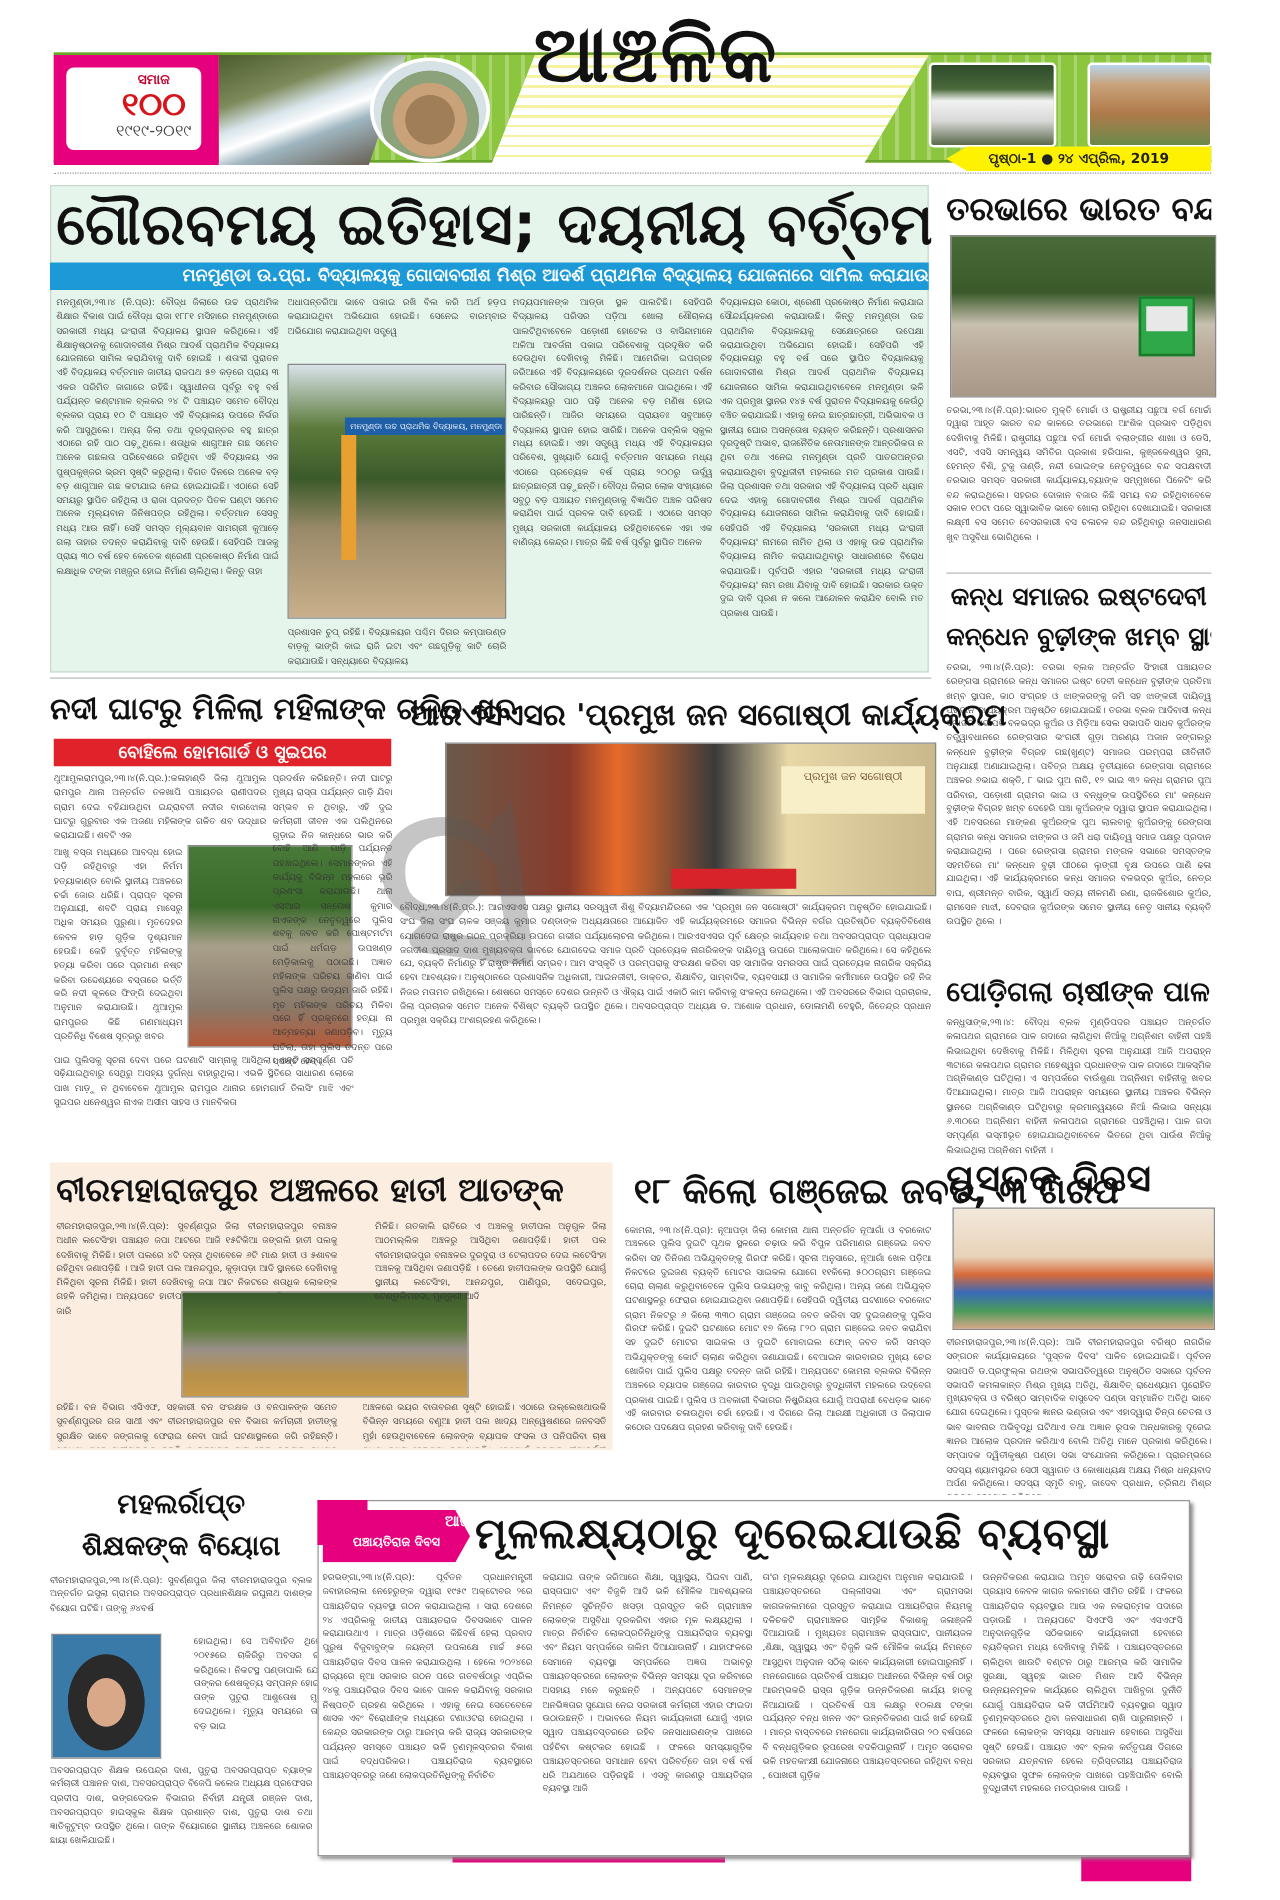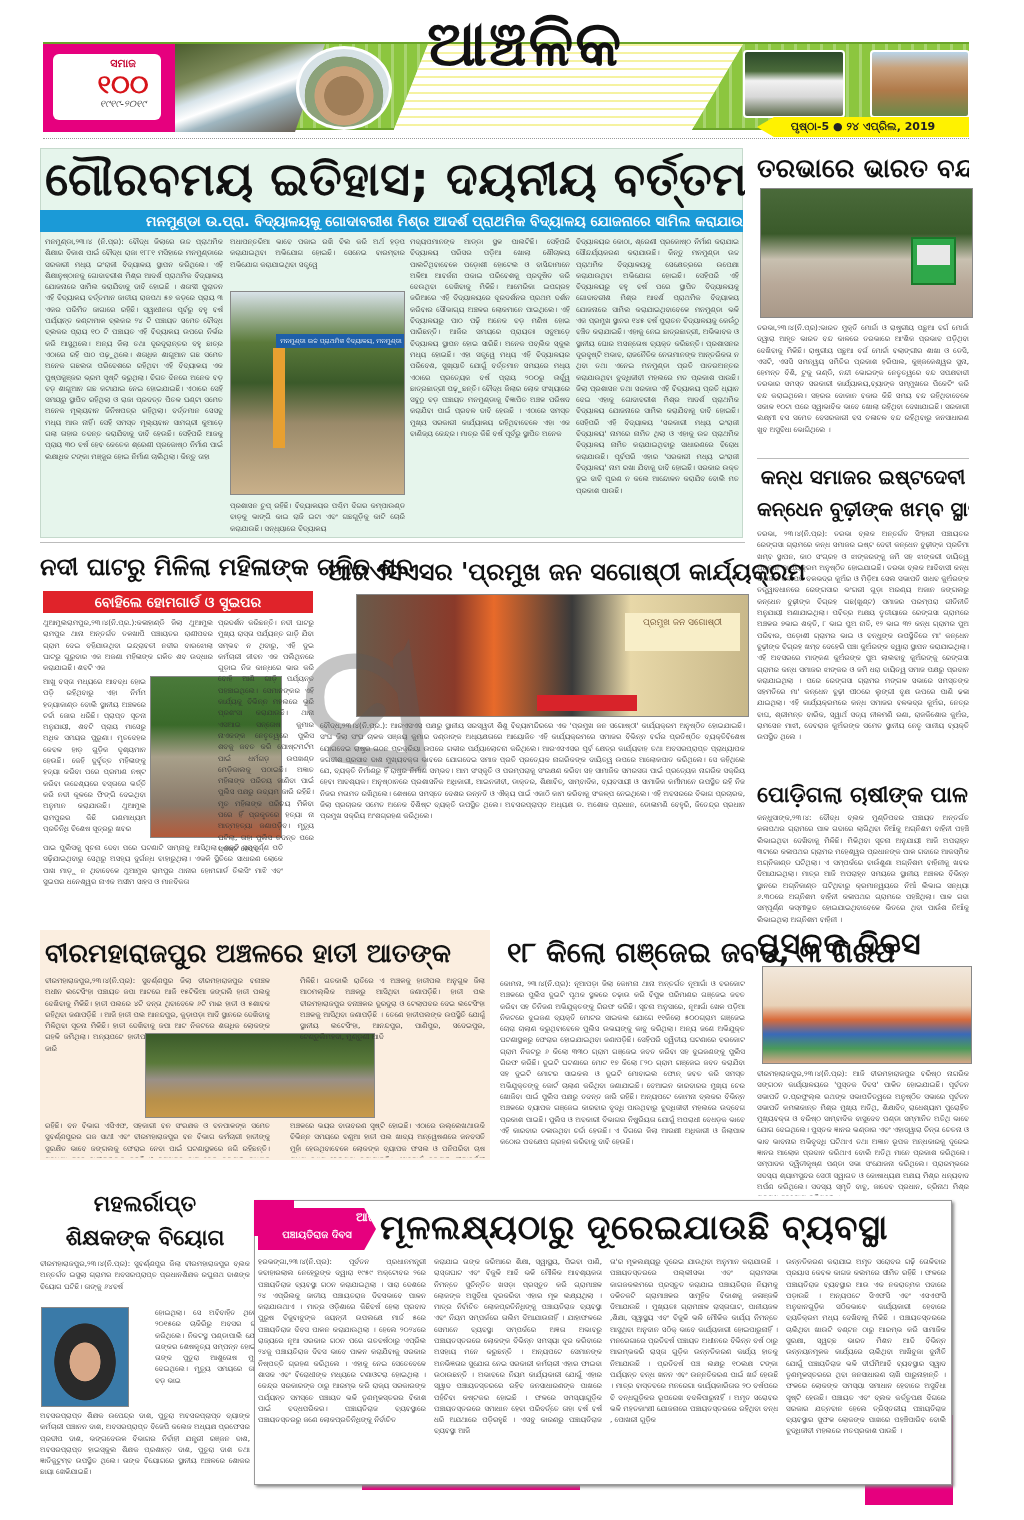--- a/index.html
+++ b/index.html
@@ -9,21 +9,21 @@
   .photo { border: 1px solid #888; overflow: hidden; position: absolute; }
   .headline { font-family: "DejaVu Sans", sans-serif; color: #111; white-space: nowrap; overflow: hidden; }
 
   
   #masthead { left: 43px; top: 42px; width: 926px; height: 88px; background: #8cc63f; border-top: 2px solid #6aa42a; border-bottom: 2px solid #6aa42a; }
   #masthead .stripes { position:absolute; inset:0; background: repeating-linear-gradient(90deg, rgba(255,255,255,0) 0 10px, rgba(255,255,255,0.25) 10px 13px); }
   #logo-box { left: 0; top: 0; width: 132px; height: 88px; background: #e6007e; }
   #logo-inner { left: 10px; top: 10px; width: 108px; height: 66px; background: #fff; border-radius: 6px; text-align:center;padding-left:32px; }
   #logo-top { font-size: 11px; color:#c4002f; font-weight:bold; margin-top:3px; }
   #logo-num { font-size: 26px; color:#d7141a; font-weight:bold; line-height:28px; }
-  #logo-years { font-size: 10px; color:#444;font-style:italic; }
+  #logo-years { font-size: 13px; color:#444; }
   #waterfall { left: 132px; top: 0; width: 150px; height: 88px; background: linear-gradient(160deg, #4b5d2e 0%, #7d8a5a 30%, #d8e4ea 45%, #ffffff 55%, #9fb6c0 65%, #5a4a3a 100%); clip-path: polygon(0 0, 100% 0, 80% 100%, 0 100%); }
   #temple-circle { left: 253px; top: 2px; width: 96px; height: 84px; border-radius: 50%; border: 3px solid #fff; background: radial-gradient(circle at 50% 60%, #a07e58 0 30%, #c9a27a 31% 45%, #8ca27a 46% 60%, #d7e2e6 61%); }
   #title-band { left: 350px; top: 0; width: 350px; height: 88px; background: #fff; clip-path: polygon(10% 0, 100% 0, 85% 100%, 0 100%); }
   #title-band .lines { position:absolute; inset:0; background: repeating-linear-gradient(0deg, #fff 0 6px, #f3ef8a 6px 8px); opacity:0.8; }
   #section-title { left: 345px; top: 6px; width: 360px; text-align:center; font-size: 62px; font-weight: bold; color: #111; line-height: 76px; letter-spacing: 2px; }
   #photo-temple2 { left: 700px; top: 6px; width: 102px; height: 68px; background: linear-gradient(180deg, #2d4a2a 0%, #4a6a3a 30%, #f2f2f2 45%, #d8d8d8 70%, #5a6a4a 100%); border: 2px solid #fff; border-radius: 4px; }
   #photo-palace { left: 827px; top: 6px; width: 100px; height: 68px; background: linear-gradient(180deg, #b8d4ea 0%, #c9a27a 25%, #b07a4a 60%, #6a8a4a 100%); border: 2px solid #fff; border-radius: 4px; }
   #page-date { left: 757px; top: 117px; width: 212px; height: 20px; background: #fff200; clip-path: polygon(8% 0, 100% 0, 100% 100%, 8% 100%, 0 50%); font-size: 11px; color:#222; text-align:center; line-height:20px; font-weight:bold; }
   #dotted-line { left: 43px; top: 138px; width: 926px; border-top: 1px dotted #999; }
 
@@ -94,21 +94,21 @@
   <div id="waterfall" class="abs"></div>
   <div id="temple-circle" class="abs"></div>
   <div id="title-band" class="abs">
       <div class="lines"></div>
     </div>
   <div id="photo-temple2" class="abs"></div>
   <div id="photo-palace" class="abs"></div>
 </div>
 <div id="section-title" class="abs headline">ଆଞ୍ଚଳିକ</div>
 <div id="page-date" class="abs">
-  <span>ପୃଷ୍ଠା-5</span>
+  <span>ପୃଷ୍ଠା-1</span>
   <span> ● </span>
   <span>୨୪ ଏପ୍ରିଲ, 2019</span>
 </div>
 <div id="dotted-line" class="abs"></div>
 
 <div id="main-article" class="abs"></div>
 <div id="main-headline" class="abs headline">ଗୌରବମୟ ଇତିହାସ; ଦୟନୀୟ ବର୍ତ୍ତମାନ</div>
 <div id="main-subhead" class="abs">ମନମୁଣ୍ଡା ଉ.ପ୍ରା. ବିଦ୍ୟାଳୟକୁ ଗୋଦାବରୀଶ ମିଶ୍ର ଆଦର୍ଶ ପ୍ରାଥମିକ ବିଦ୍ୟାଳୟ ଯୋଜନାରେ ସାମିଲ କରାଯାଉ</div>
 <div class="abs body-text" style="left:45px;top:236px;width:178px;height:298px;">ମନମୁଣ୍ଡା,୨୩।୪ (ନି.ପ୍ର): ବୌଦ୍ଧ ଜିଲାରେ ଉଚ୍ଚ ପ୍ରାଥମିକ ଶିକ୍ଷାର ବିକାଶ ପାଇଁ ବୌଦ୍ଧ ରାଜା ୧୮୮୧ ମସିହାରେ ମନମୁଣ୍ଡାରେ ସରକାରୀ ମଧ୍ୟ ଇଂରାଜୀ ବିଦ୍ୟାଳୟ ସ୍ଥାପନ କରିଥିଲେ। ଏହି ଶିକ୍ଷାନୁଷ୍ଠାନକୁ ଗୋଦାବରୀଶ ମିଶ୍ର ଆଦର୍ଶ ପ୍ରାଥମିକ ବିଦ୍ୟାଳୟ ଯୋଜନାରେ ସାମିଲ କରାଯିବାକୁ ଦାବି ହୋଇଛି । ଶତାବ୍ଦୀ ପୁରାତନ ଏହି ବିଦ୍ୟାଳୟ ବର୍ତ୍ତମାନ ଜାତୀୟ ରାଜପଥ ୫୭ କଡ଼ରେ ପ୍ରାୟ ୩ ଏକର ପରିମିତ ଜାଗାରେ ରହିଛି। ସ୍ୱାଧୀନତା ପୂର୍ବରୁ ବହୁ ବର୍ଷ ପର୍ଯ୍ୟନ୍ତ କଣ୍ଟାମାଳ ବ୍ଲକର ୨୪ ଟି ପଞ୍ଚାୟତ ସମେତ ବୌଦ୍ଧ ବ୍ଲକର ପ୍ରାୟ ୧୦ ଟି ପଞ୍ଚାୟତ ଏହି ବିଦ୍ୟାଳୟ ଉପରେ ନିର୍ଭର କରି ଆସୁଥିଲେ। ଅନ୍ୟ ଜିଲା ତଥା ଦୂରଦୂରାନ୍ତର ବହୁ ଛାତ୍ର ଏଠାରେ ରହି ପାଠ ପଢ଼ୁଥିଲେ। ଶତାଧିକ ଶାଗୁଆନ ଗଛ ସମେତ ଅନେକ ଗଛଲତା ପରିବେଶରେ ରହିଥିବା ଏହି ବିଦ୍ୟାଳୟ ଏକ ପୁଷ୍ପକୁଞ୍ଜର ଭ୍ରମ ସୃଷ୍ଟି କରୁଥିଲା। ବିଗତ ଦିନରେ ଅନେକ ବଡ଼ ବଡ଼ ଶାଗୁଆନ ଗଛ କଟାଯାଇ ନେଇ ହୋଇଯାଇଛି। ଏଠାରେ ସେହି ସମୟରୁ ସ୍ଥାପିତ ରହିଥିଲା ଓ ରାଜା ପ୍ରଦତ୍ତ ପିତଳ ଘଣ୍ଟା ସମେତ ଅନେକ ମୂଲ୍ୟବାନ ଜିନିଷପତ୍ର ରହିଥିଲା। ବର୍ତ୍ତମାନ ସେସବୁ ମଧ୍ୟ ଆଉ ନାହିଁ। ସେହି ସମସ୍ତ ମୂଲ୍ୟବାନ ସାମଗ୍ରୀ କୁଆଡ଼େ ଗଲା ତାହାର ତଦନ୍ତ କରାଯିବାକୁ ଦାବି ହେଉଛି। ସେହିପରି ଆଜକୁ ପ୍ରାୟ ୩୦ ବର୍ଷ ହେବ କେତେକ ଶ୍ରେଣୀ ପ୍ରକୋଷ୍ଠ ନିର୍ମାଣ ପାଇଁ ଲକ୍ଷାଧିକ ଟଙ୍କା ମଞ୍ଜୁର ହୋଇ ନିର୍ମାଣ ଚାଲିଥିଲା। କିନ୍ତୁ ତାହା</div>
 <div class="abs body-text" style="left:230px;top:236px;width:175px;height:50px;">ଅଧାପନ୍ତରିଆ ଭାବେ ପକାଇ ରଖି ବିଲ କରି ଅର୍ଥ ହଡ଼ପ କରାଯାଇଥିବା ଅଭିଯୋଗ ହୋଇଛି। ସେନେଇ ବାରମ୍ବାର ଅଭିଯୋଗ କରାଯାଇଥିବା ସତ୍ତ୍ୱେ</div>

